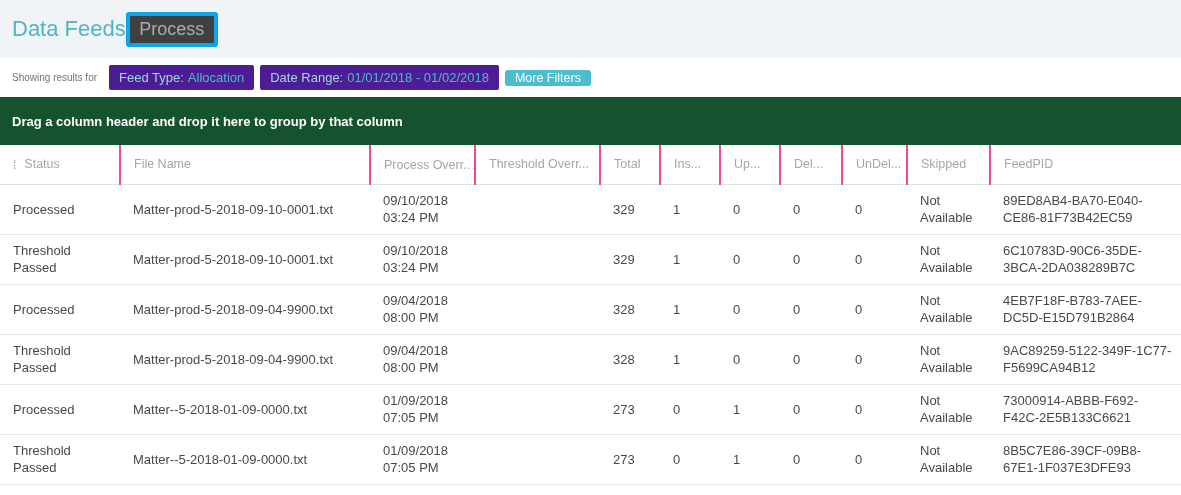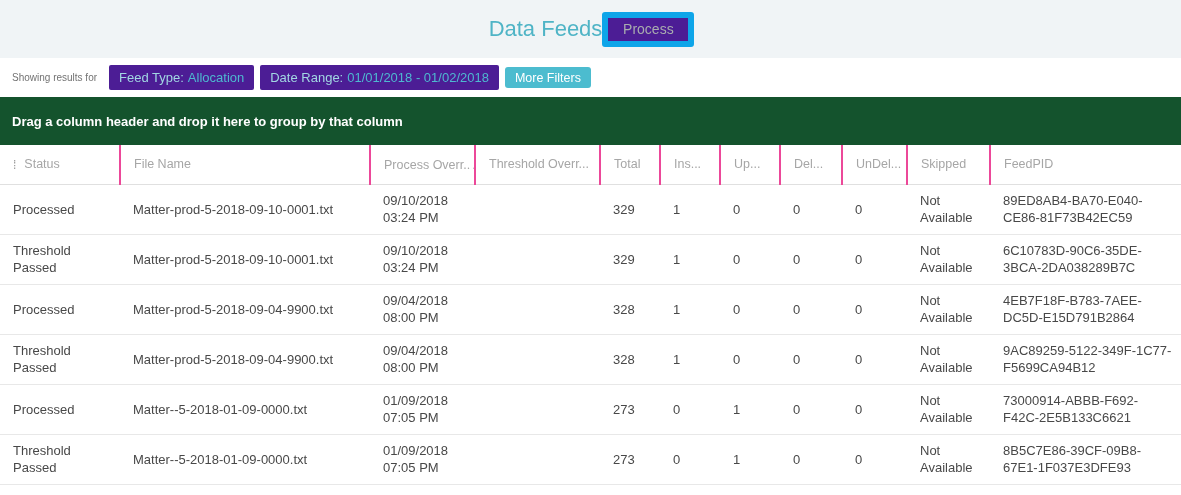--- a/index.html
+++ b/index.html
@@ -9,36 +9,36 @@
     background: #ffffff;
     color: #484848;
   }
 
   
   .app-header {
     height: 58px;
     background: #f0f4f6;
     display: flex;
     align-items: center;
-    justify-content: center;
+    justify-content: flex-start;
     padding: 0 10px 0 12px;
   }
   .page-title {
     color: #4fb4c6;
     font-size: 22px;
     font-weight: 400;
   }
   .process-btn {
     width: 92px;
     height: 35px;
-    background: #4c1d95;
-    border: 6px solid #0ea5e9;
+    background: #404040;
+    border: 4px solid #0ea5e9;
     border-radius: 3px;
     color: #a9acaf;
-    font-size: 14px;
+    font-size: 18px;
     font-family: "Liberation Sans", sans-serif;
   }
 
   
   .filter-bar {
     height: 39px;
     background: #ffffff;
     display: flex;
     align-items: center;
     padding: 0 12px;
@@ -58,21 +58,21 @@
     margin-right: 6px;
     font-size: 13px;
     cursor: default;
   }
   .chip-label { color: #a2d7e3; margin-right: 4px; }
   .chip-value { color: #4eb8d0; }
   .more-filters-btn {
     background: #4cbccf;
     border: none;
     border-radius: 3px;
-    height: 21px;
+    height: 16px;
     padding: 0 10px;
     color: #ffffff;
     font-size: 12.5px;
     font-family: "Liberation Sans", sans-serif;
     cursor: pointer;
   }
 
   
   .group-banner {
     height: 48px;

